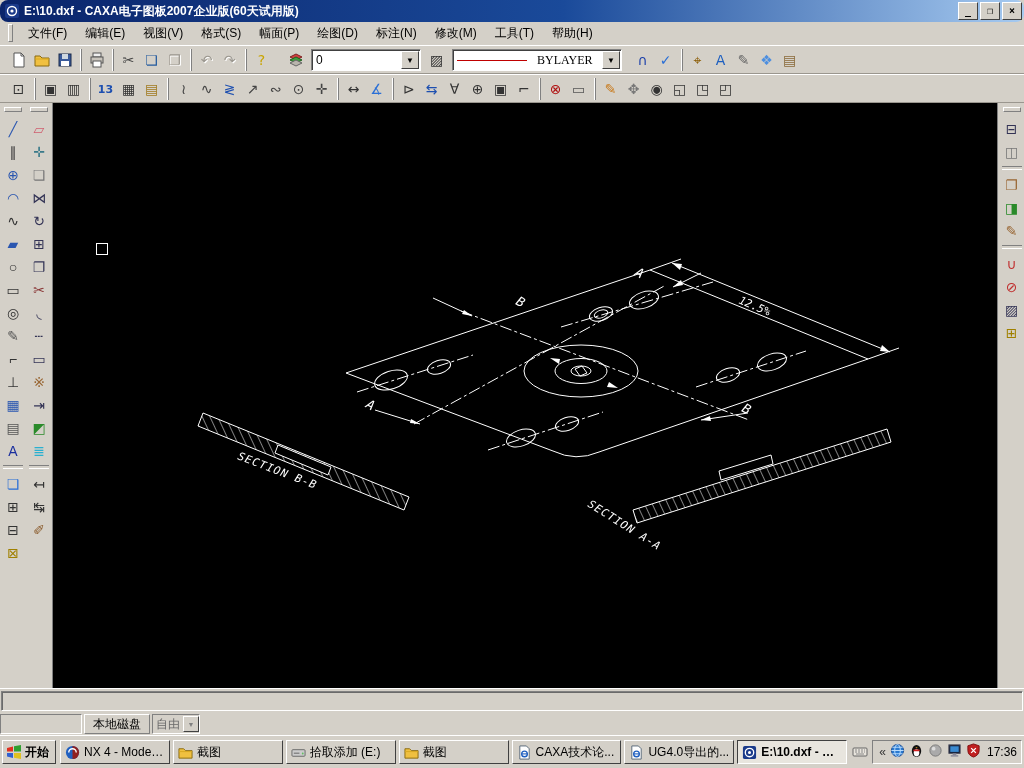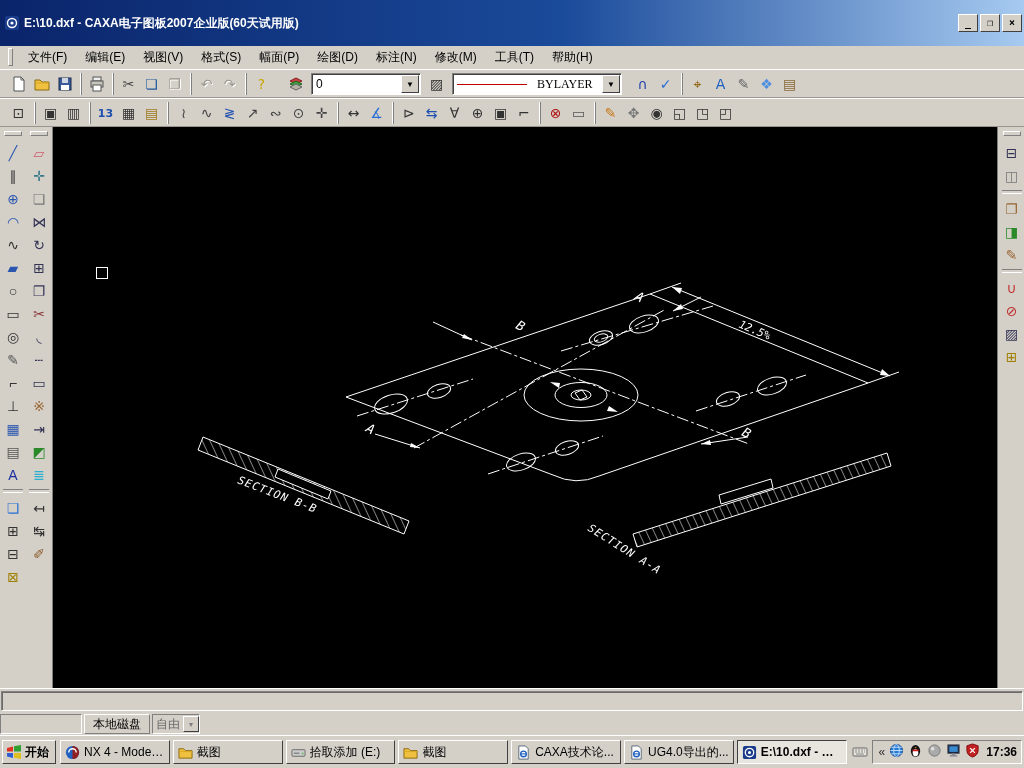--- a/index.html
+++ b/index.html
@@ -1,21 +1,21 @@
 <!DOCTYPE html>
 <html><head>
 <meta charset="utf-8">
 <style>
   html,body{margin:0;padding:0;width:1024px;height:768px;overflow:hidden;
     font-family:"Liberation Sans","DejaVu Sans",sans-serif;font-size:12px;
     background:#d4d0c8;-webkit-font-smoothing:none;}
   .win{width:1024px;height:768px;display:flex;flex-direction:column;}
   
   .titlebar{height:22px;background:linear-gradient(90deg,#0a246a 0%,#1a4a9a 55%,#a6caf0 100%);
-    display:flex;align-items:center;padding:12px 2px;color:#fff;font-weight:bold;flex:0 0 auto;}
+    display:flex;align-items:center;padding:0 2px;color:#fff;font-weight:bold;flex:0 0 auto;border-radius:8px;}
   .titlebar .ticon{width:16px;height:16px;margin:0 4px 0 2px;flex:0 0 auto;}
   .titlebar .ttext{flex:1;white-space:nowrap;overflow:hidden;font-size:12px;}
   .winbtn{width:18px;height:16px;margin-left:2px;background:#d4d0c8;border:1px solid;
     border-color:#fff #404040 #404040 #fff;display:flex;align-items:center;justify-content:center;
     font-size:10px;font-weight:bold;color:#000;font-family:"DejaVu Sans Mono",monospace;line-height:1;}
   
   .menubar{height:22px;background:#d4d0c8;display:flex;align-items:center;padding-left:8px;flex:0 0 auto;
     border-bottom:1px solid #d4d0c8;}
   .menubar .grip{width:3px;height:16px;border:1px solid;border-color:#fff #808080 #808080 #fff;margin-right:6px;}
   .menu-item{padding:2px 9px;color:#000;}
@@ -73,21 +73,21 @@
   .startbtn svg{width:16px;height:14px;margin-right:3px;}
   .taskbtn{height:22px;flex:1 1 0;max-width:106px;background:#d4d0c8;border:1px solid;
     border-color:#fff #404040 #404040 #fff;display:flex;align-items:center;padding:0 4px;margin-right:3px;
     font-size:12px;white-space:nowrap;overflow:hidden;}
   .taskbtn svg{width:15px;height:15px;margin-right:4px;flex:0 0 auto;}
   .taskbtn.active{border-color:#404040 #fff #fff #404040;background:#e8e5de;font-weight:bold;}
   .tray{height:22px;border:1px solid;border-color:#808080 #fff #fff #808080;display:flex;align-items:center;
     padding:0 4px;margin-left:auto;flex:0 0 auto;}
   .tray svg{width:15px;height:15px;margin:0 2px;}
   .tray .chev{font-size:12px;margin:0 2px;color:#333;}
-  .tray .time{margin-left:4px;font-size:12px;font-weight:bold;}
+  .tray .time{margin-left:4px;font-size:12px;}
   .kbicon{width:20px;height:22px;display:flex;align-items:center;justify-content:center;margin-right:2px;}
   .kbicon svg{width:16px;height:14px;}
 </style>
 </head>
 <body>
 
 <svg width="0" height="0" style="position:absolute" aria-hidden="true">
   <defs>
     <symbol id="sym-doc" viewBox="0 0 16 16">
         <path d="M3 1h7l3 3v11H3z" fill="#fff" stroke="#555"></path>

